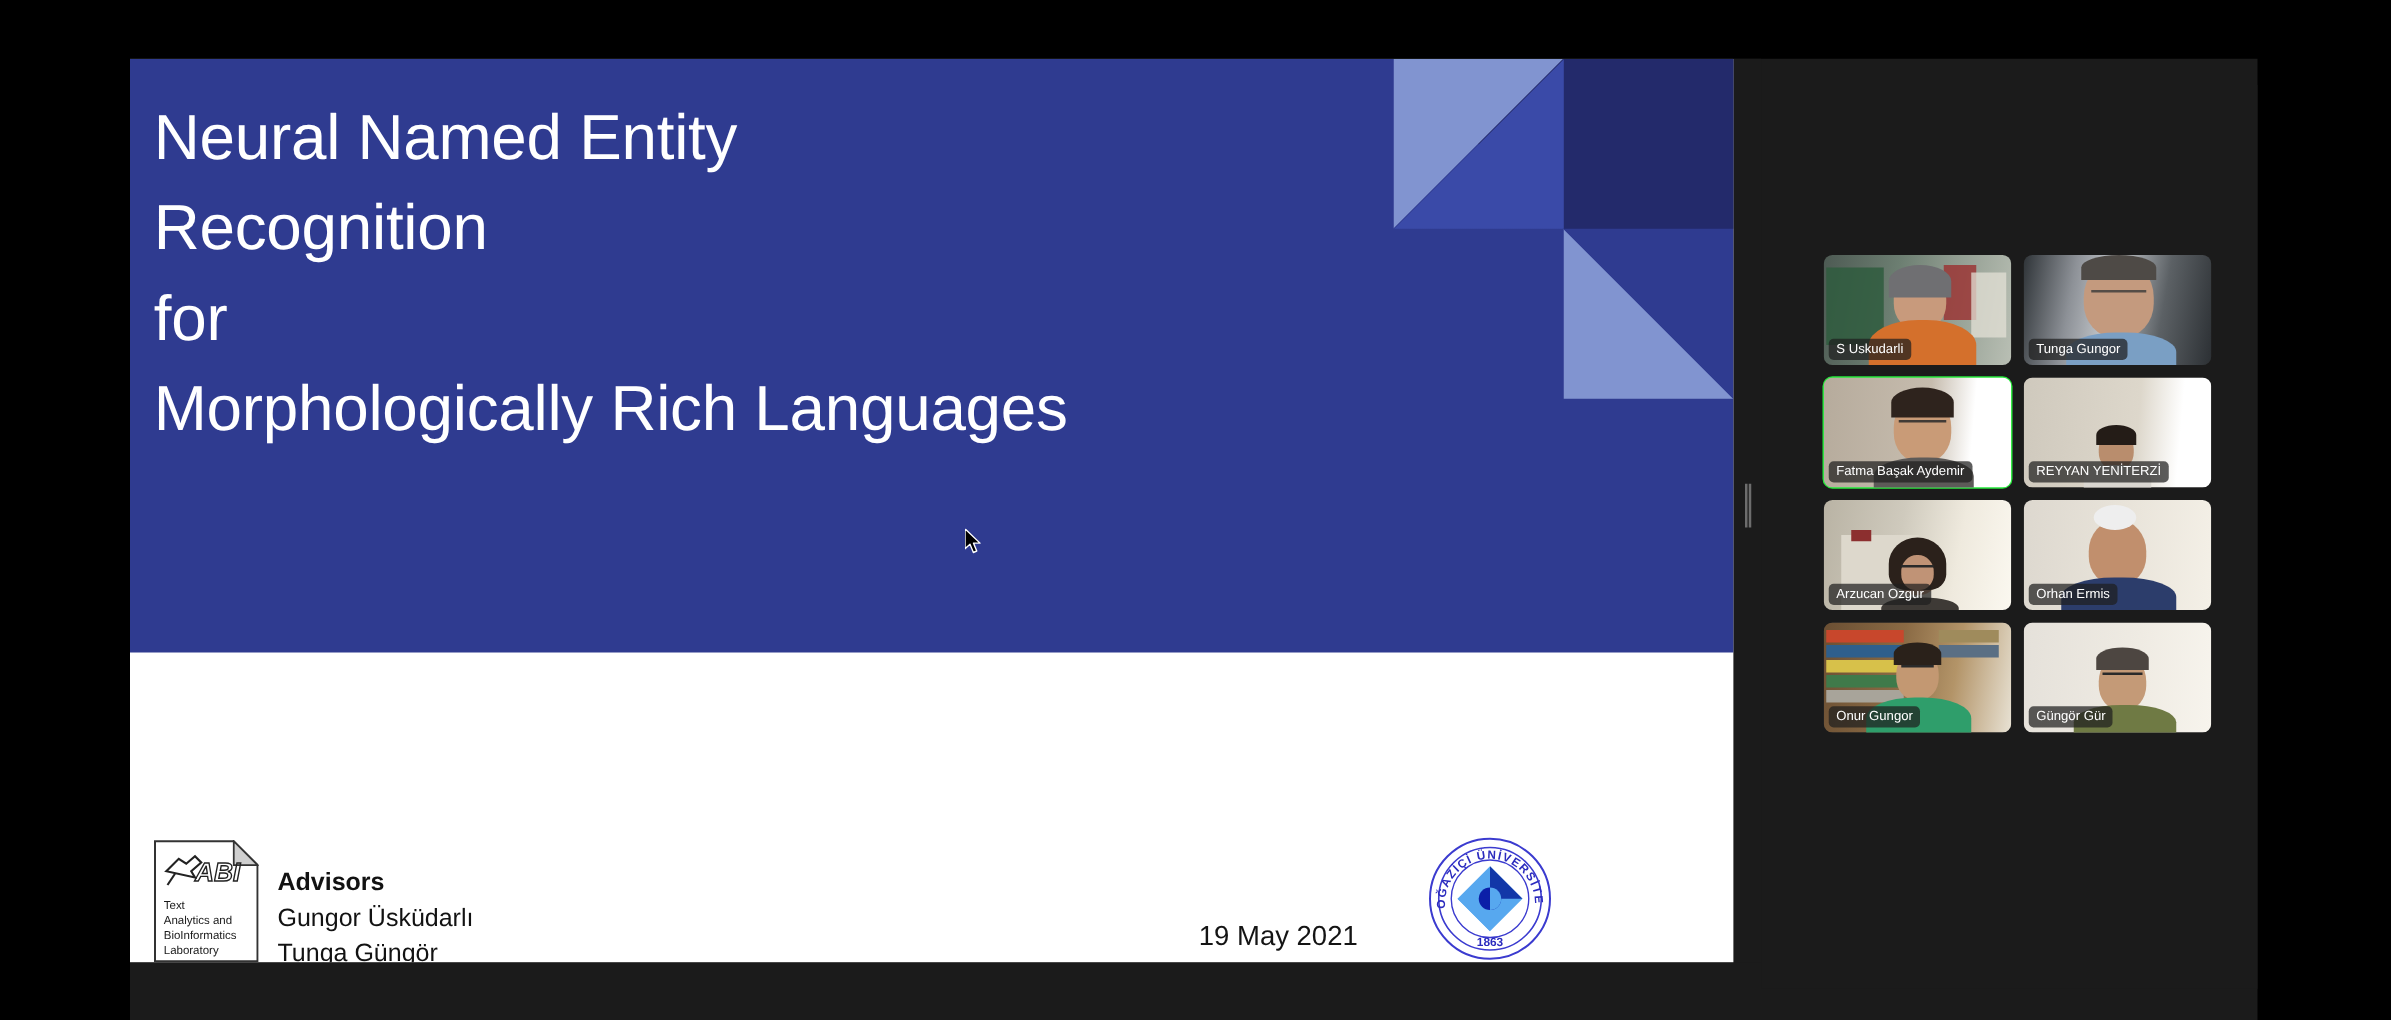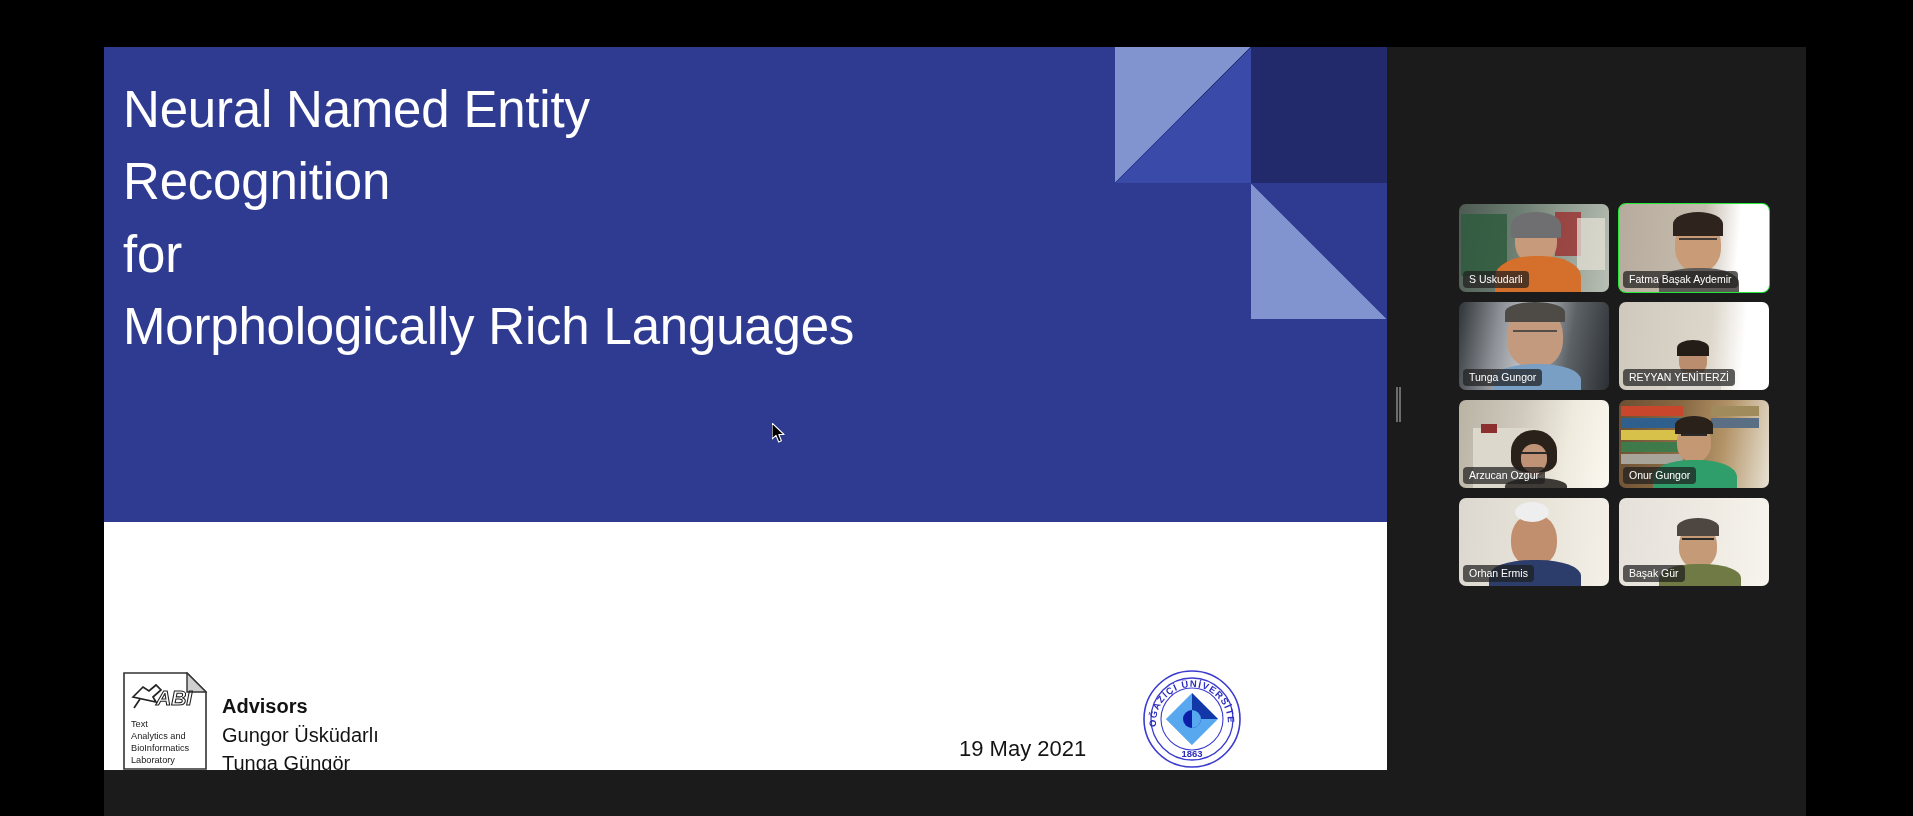--- a/index.html
+++ b/index.html
@@ -305,40 +305,40 @@
             <div class="shelf" style="left:2px;top:10px;width:46px;height:62px;background:#2f5c3e;opacity:.85;"></div>
             <div class="shelf" style="left:96px;top:8px;width:26px;height:44px;background:#9b2f2f;opacity:.8;"></div>
             <div class="shelf" style="left:118px;top:14px;width:28px;height:52px;background:#e3e0d6;opacity:.75;"></div>
             <div class="head" style="left:56px;top:12px;width:42px;height:48px;background:#c89a7c;"></div>
             <div class="head" style="left:52px;top:8px;width:50px;height:26px;background:#6f6f72;border-radius:50% 50% 0 0;"></div>
             <div class="torso" style="left:36px;top:52px;width:86px;height:44px;background:#d4702c;"></div>
           </div>
           <div class="tile-name">S Uskudarli</div>
         </div>
 
+        <div class="tile">
+          <div class="tile-video">
+            <div class="room" style="background:linear-gradient(100deg,#2f3438 0%,#8d9197 26%,#c3c7cb 46%,#5c6165 72%,#2c3034 100%);"></div>
+            <div class="head" style="left:48px;top:4px;width:56px;height:62px;background:#c49a7e;"></div>
+            <div class="head" style="left:46px;top:0px;width:60px;height:20px;background:#4e4a46;border-radius:50% 50% 0 0;"></div>
+            <div class="shelf" style="left:54px;top:28px;width:44px;height:6px;border-top:2px solid #3a3a3a;opacity:.8;"></div>
+            <div class="torso" style="left:34px;top:62px;width:88px;height:34px;background:#7a9fc4;"></div>
+          </div>
+          <div class="tile-name">Tunga Gungor</div>
+        </div>
+
         <div class="tile speaking">
           <div class="tile-video">
             <div class="room" style="background:linear-gradient(95deg,#b6ab9c 0%,#c6bcae 55%,#ffffff 78%,#ffffff 100%);"></div>
             <div class="head" style="left:56px;top:14px;width:46px;height:54px;background:#c99b77;"></div>
             <div class="head" style="left:54px;top:8px;width:50px;height:24px;background:#2e231d;border-radius:50% 50% 0 0;"></div>
             <div class="shelf" style="left:60px;top:34px;width:38px;height:7px;border-top:2px solid #2a2a2a;opacity:.85;"></div>
             <div class="torso" style="left:40px;top:64px;width:80px;height:32px;background:#5d5a58;"></div>
           </div>
           <div class="tile-name">Fatma Başak Aydemir</div>
-        </div>
-
-        <div class="tile">
-          <div class="tile-video">
-            <div class="room" style="background:linear-gradient(100deg,#2f3438 0%,#8d9197 26%,#c3c7cb 46%,#5c6165 72%,#2c3034 100%);"></div>
-            <div class="head" style="left:48px;top:4px;width:56px;height:62px;background:#c49a7e;"></div>
-            <div class="head" style="left:46px;top:0px;width:60px;height:20px;background:#4e4a46;border-radius:50% 50% 0 0;"></div>
-            <div class="shelf" style="left:54px;top:28px;width:44px;height:6px;border-top:2px solid #3a3a3a;opacity:.8;"></div>
-            <div class="torso" style="left:34px;top:62px;width:88px;height:34px;background:#7a9fc4;"></div>
-          </div>
-          <div class="tile-name">Tunga Gungor</div>
         </div>
 
         <div class="tile">
           <div class="tile-video">
             <div class="room" style="background:linear-gradient(95deg,#cfc9bd 0%,#ddd7cb 60%,#ffffff 82%,#ffffff 100%);"></div>
             <div class="head" style="left:60px;top:42px;width:28px;height:32px;background:#b98d6d;"></div>
             <div class="head" style="left:58px;top:38px;width:32px;height:16px;background:#241c17;border-radius:50% 50% 0 0;"></div>
             <div class="torso" style="left:48px;top:70px;width:54px;height:26px;background:#d9d6d0;"></div>
           </div>
           <div class="tile-name">REYYAN YENİTERZİ</div>
@@ -349,20 +349,30 @@
             <div class="room" style="background:linear-gradient(100deg,#b9b3a4 0%,#cfcabd 40%,#efeade 70%,#fbf8f0 100%);"></div>
             <div class="shelf" style="left:14px;top:28px;width:62px;height:60px;background:#ddd8cc;"></div>
             <div class="shelf" style="left:22px;top:24px;width:16px;height:9px;background:#8c2f2f;"></div>
             <div class="head" style="left:58px;top:36px;width:34px;height:40px;background:#c09376;"></div>
             <div class="head" style="left:52px;top:30px;width:46px;height:42px;background:#2b211b;border-radius:50% 50% 30% 30%;"></div>
             <div class="head" style="left:62px;top:44px;width:26px;height:28px;background:#c09376;"></div>
             <div class="shelf" style="left:62px;top:52px;width:26px;height:6px;border-top:2px solid #2a2a2a;"></div>
             <div class="torso" style="left:46px;top:78px;width:62px;height:18px;background:#3e3a36;"></div>
           </div>
           <div class="tile-name">Arzucan Ozgur</div>
+        </div>
+
+        <div class="tile">
+          <div class="tile-video">
+            <div class="room" style="background:linear-gradient(95deg,#ddd8cf 0%,#e9e4da 55%,#f4f0e7 100%);"></div>
+            <div class="head" style="left:52px;top:16px;width:46px;height:52px;background:#c18f6d;"></div>
+            <div class="head" style="left:56px;top:4px;width:34px;height:20px;background:#eeeeee;border-radius:50%;"></div>
+            <div class="torso" style="left:30px;top:62px;width:92px;height:34px;background:#2c3d6b;"></div>
+          </div>
+          <div class="tile-name">Orhan Ermis</div>
         </div>
 
         <div class="tile">
           <div class="tile-video">
             <div class="room" style="background:linear-gradient(100deg,#6b4f33 0%,#8a6a44 40%,#b39468 68%,#e8e2d4 100%);"></div>
             <div class="shelf" style="left:2px;top:6px;width:62px;height:10px;background:#c8472c;"></div>
             <div class="shelf" style="left:2px;top:18px;width:62px;height:10px;background:#2f5f8c;"></div>
             <div class="shelf" style="left:2px;top:30px;width:62px;height:10px;background:#d7c14a;"></div>
             <div class="shelf" style="left:2px;top:42px;width:62px;height:10px;background:#3f7a4a;"></div>
             <div class="shelf" style="left:2px;top:54px;width:62px;height:10px;background:#a8a49a;"></div>
@@ -371,36 +381,26 @@
             <div class="head" style="left:58px;top:22px;width:34px;height:40px;background:#c39872;"></div>
             <div class="head" style="left:56px;top:16px;width:38px;height:18px;background:#2a211a;border-radius:50% 50% 0 0;"></div>
             <div class="shelf" style="left:62px;top:34px;width:26px;height:6px;border-top:2px solid #2a2a2a;"></div>
             <div class="torso" style="left:34px;top:60px;width:84px;height:36px;background:#2f9e6b;"></div>
           </div>
           <div class="tile-name">Onur Gungor</div>
         </div>
 
         <div class="tile">
           <div class="tile-video">
-            <div class="room" style="background:linear-gradient(95deg,#ddd8cf 0%,#e9e4da 55%,#f4f0e7 100%);"></div>
-            <div class="head" style="left:52px;top:16px;width:46px;height:52px;background:#c18f6d;"></div>
-            <div class="head" style="left:56px;top:4px;width:34px;height:20px;background:#eeeeee;border-radius:50%;"></div>
-            <div class="torso" style="left:30px;top:62px;width:92px;height:34px;background:#2c3d6b;"></div>
-          </div>
-          <div class="tile-name">Orhan Ermis</div>
-        </div>
-
-        <div class="tile">
-          <div class="tile-video">
             <div class="room" style="background:linear-gradient(95deg,#e5e1da 0%,#efebe3 60%,#f7f4ed 100%);"></div>
             <div class="head" style="left:60px;top:26px;width:38px;height:44px;background:#c49a77;"></div>
             <div class="head" style="left:58px;top:20px;width:42px;height:18px;background:#4d4641;border-radius:50% 50% 0 0;"></div>
             <div class="shelf" style="left:63px;top:40px;width:32px;height:7px;border-top:2px solid #2a2a2a;"></div>
             <div class="torso" style="left:40px;top:66px;width:82px;height:30px;background:#6f7a44;"></div>
           </div>
-          <div class="tile-name">Başak Gür</div>
+          <div class="tile-name">Güngör Gür</div>
         </div>
 
       </div>
     </div>
 
   </div>
 </div>
 
 </body></html>

